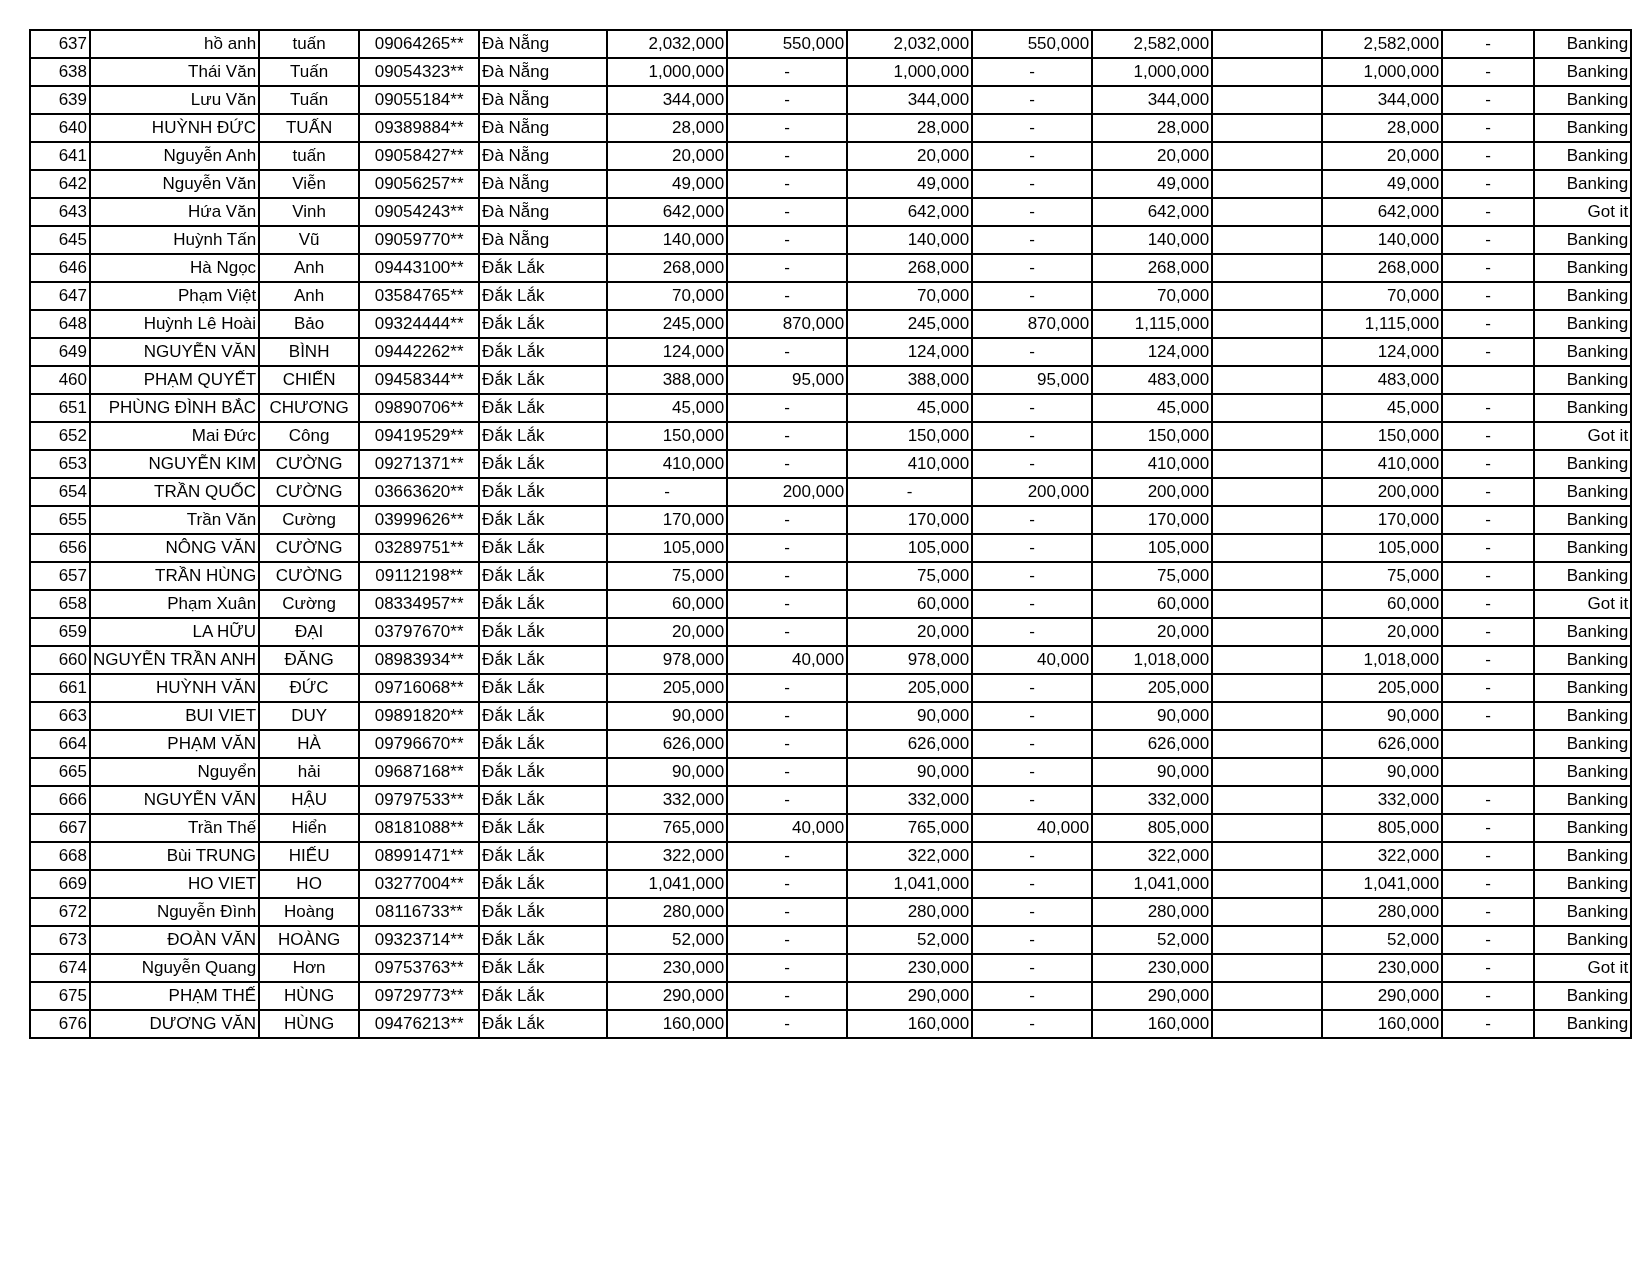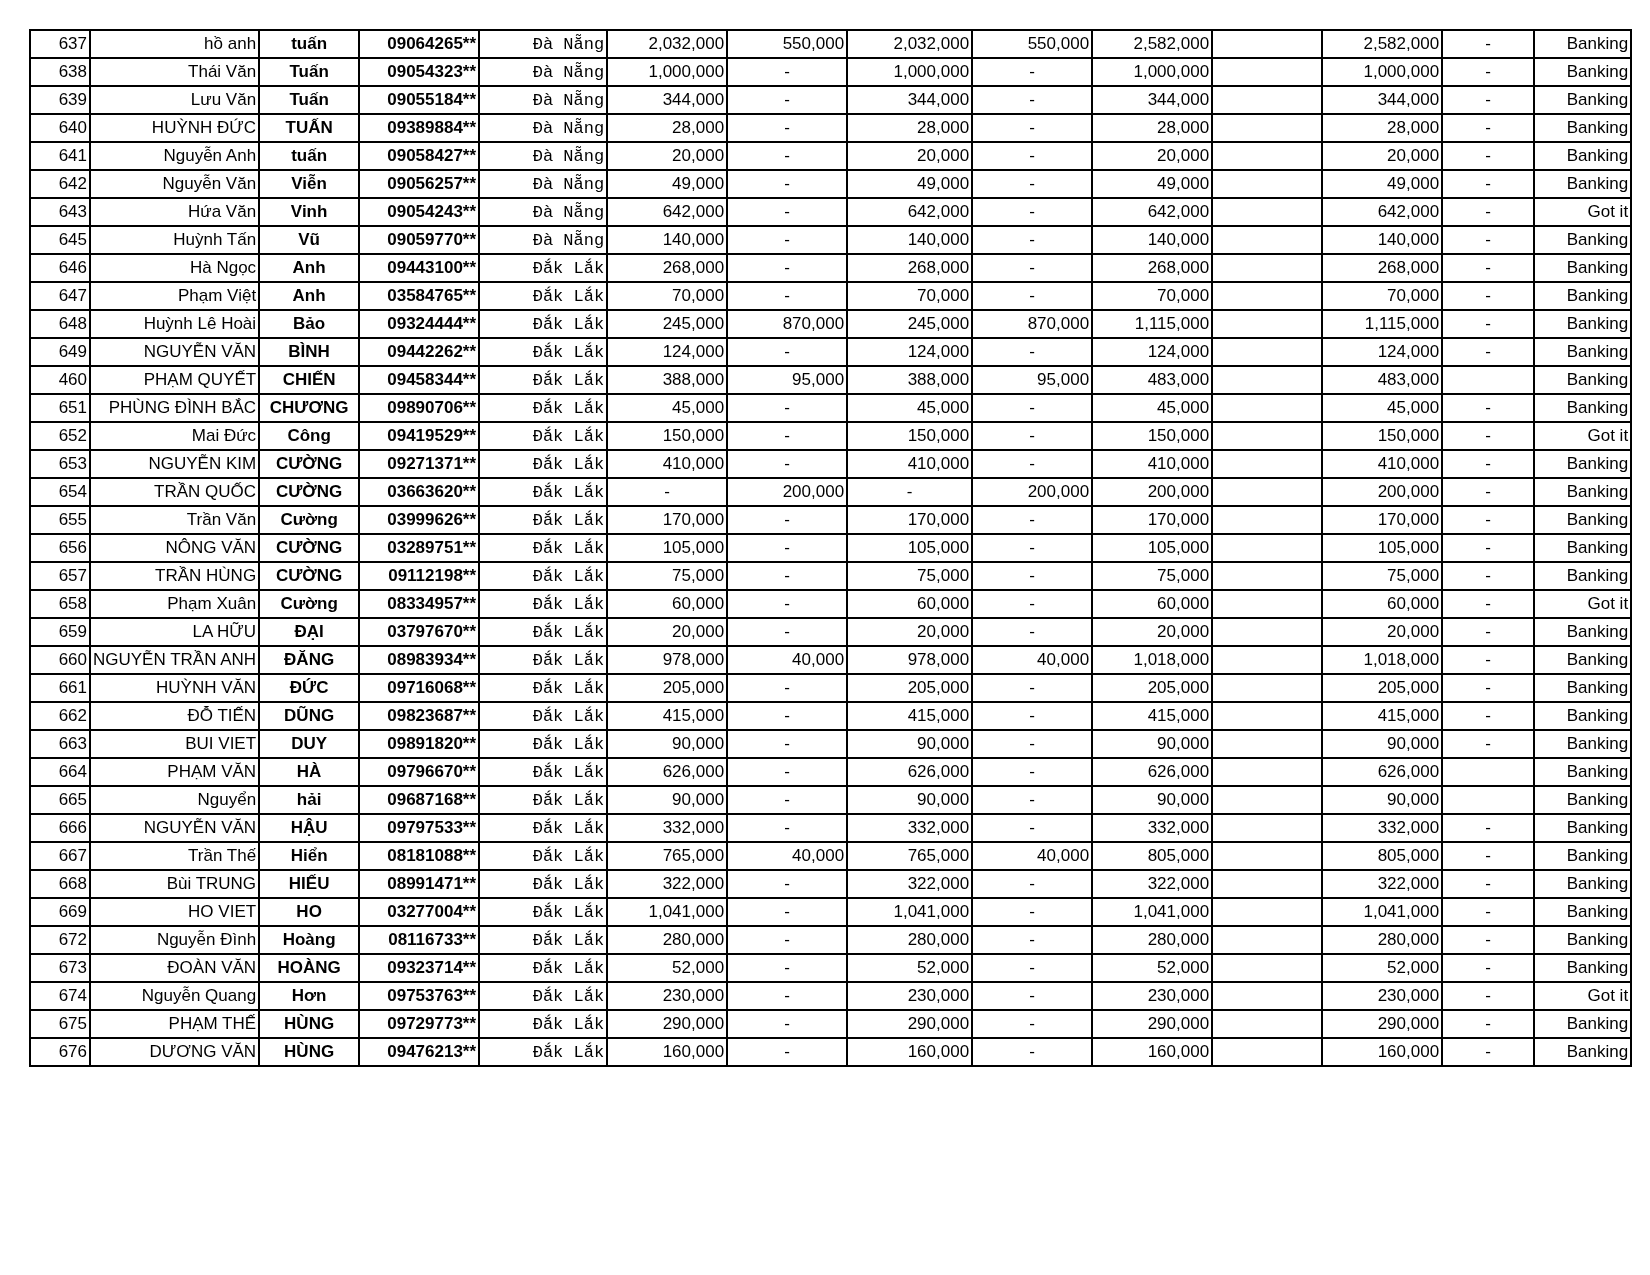--- a/index.html
+++ b/index.html
@@ -28,23 +28,23 @@
     font-size: 17px;
     color: #000000;
     white-space: nowrap;
     vertical-align: middle;
     overflow: visible;
     background: #ffffff;
   }
   
   td.c0  { text-align: right;  padding-right: 5px; }
   td.c1  { text-align: right; }
-  td.c2  { text-align: center; font-weight: bold; }
-  td.c3  { text-align: right; font-weight: bold; }
-  td.c4  { text-align: right; font-family: Liberation Mono, monospace; }
+  td.c2  { text-align: center; }
+  td.c3  { text-align: center; }
+  td.c4  { text-align: left; }
   td.c5, td.c6, td.c7, td.c8, td.c9, td.c11 {
     text-align: right; padding-right: 9px;
   }
   td.c10 { }
   td.c12 { text-align: center; }
   td.c13 { text-align: right; padding-left: 7px; }
   td.dash { text-align: center; padding-right: 2px; }
 </style>
 </head>
 <body>
@@ -445,36 +445,20 @@
         <td class="c6 dash">-</td>
         <td class="c7">205,000</td>
         <td class="c8 dash">-</td>
         <td class="c9">205,000</td>
         <td class="c10"></td>
         <td class="c11">205,000</td>
         <td class="c12 dash">-</td>
         <td class="c13">Banking</td>
       </tr>
       <tr>
-        <td class="c0">662</td>
-        <td class="c1">ĐỖ TIẾN</td>
-        <td class="c2">DŨNG</td>
-        <td class="c3">09823687**</td>
-        <td class="c4">Đắk Lắk</td>
-        <td class="c5">415,000</td>
-        <td class="c6 dash">-</td>
-        <td class="c7">415,000</td>
-        <td class="c8 dash">-</td>
-        <td class="c9">415,000</td>
-        <td class="c10"></td>
-        <td class="c11">415,000</td>
-        <td class="c12 dash">-</td>
-        <td class="c13">Banking</td>
-      </tr>
-      <tr>
         <td class="c0">663</td>
         <td class="c1">BUI VIET</td>
         <td class="c2">DUY</td>
         <td class="c3">09891820**</td>
         <td class="c4">Đắk Lắk</td>
         <td class="c5">90,000</td>
         <td class="c6 dash">-</td>
         <td class="c7">90,000</td>
         <td class="c8 dash">-</td>
         <td class="c9">90,000</td>

